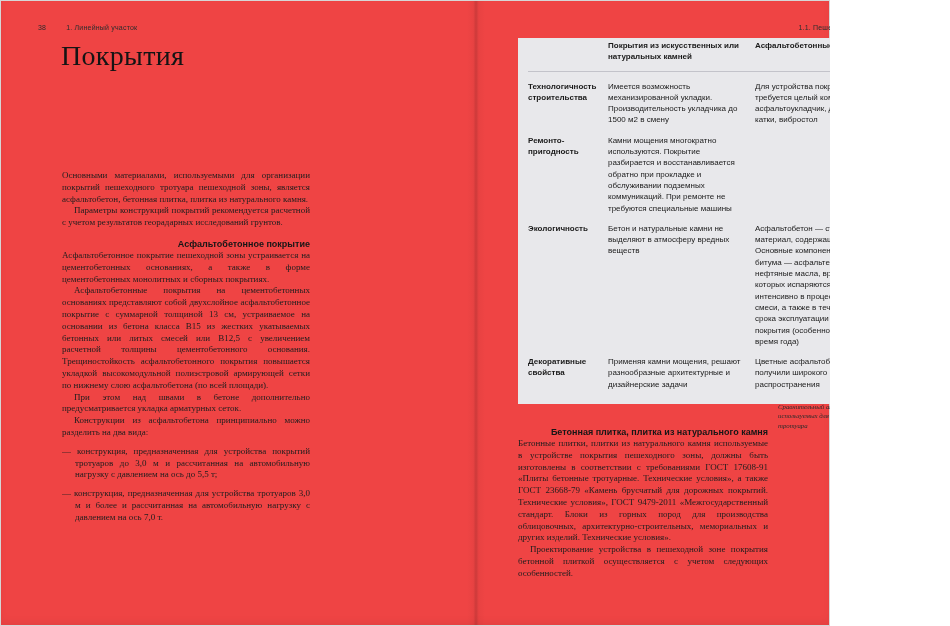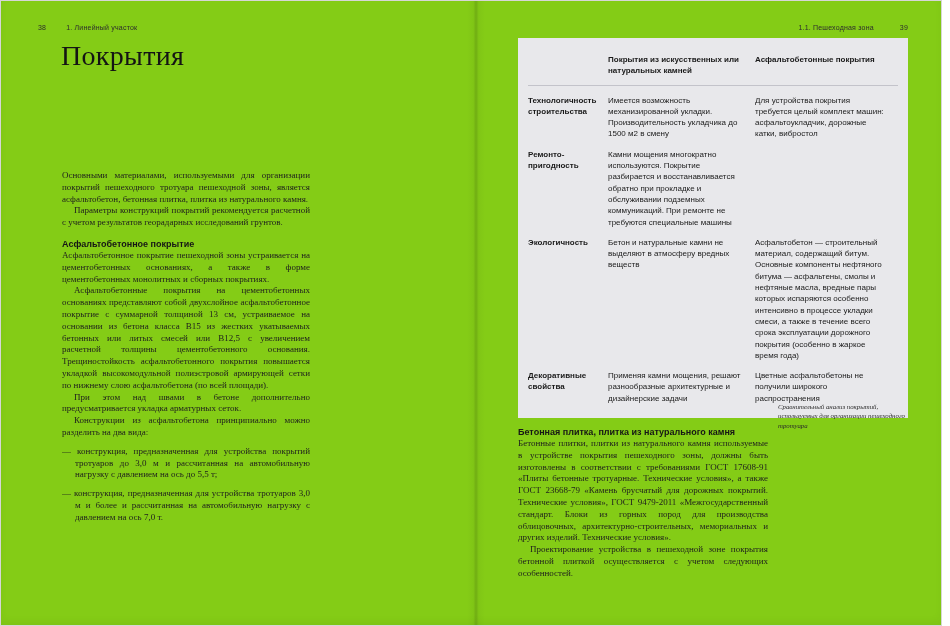--- a/index.html
+++ b/index.html
@@ -1,17 +1,17 @@
 <!DOCTYPE html>
 <html><head>
 <meta charset="utf-8">
 <style>
   html,body{margin:0;padding:0;background:#ffffff;}
   .spread{
-    position:relative;width:942px;height:626px;background:#84cc16;overflow:hidden;
+    position:relative;width:830px;height:626px;background:#ef4444;overflow:hidden;
     box-shadow:inset 0 0 0 1px #d6d6d6, inset 0 -4px 8px rgba(0,0,0,0.05);
     font-family:"Liberation Serif", serif;color:#1e1e1e;
   }
   .page{position:absolute;top:0;height:626px;}
   .page-left{left:0;width:475px;}
   .page-right{left:475px;width:475px;}
   .gutter{
     position:absolute;left:467px;top:1px;bottom:1px;width:18px;z-index:5;
     background:linear-gradient(to right, rgba(0,0,0,0) 0%, rgba(0,0,0,0.03) 35%,
       rgba(0,0,0,0.15) 50%, rgba(0,0,0,0.03) 65%, rgba(0,0,0,0) 100%);
@@ -27,27 +27,27 @@
     font-size:28px;letter-spacing:0.3px;color:#141414;
   }
   .body-col{
     position:absolute;left:62px;top:170px;width:248px;
     font-size:9px;line-height:11.8px;text-align:justify;
   }
   .body-col p{margin:0;}
   .body-col p.indent{text-indent:12px;}
   .sec-heading{
     margin:9px 0 0 0;font-family:"Liberation Sans", sans-serif;
-    font-weight:bold;font-size:9px;line-height:12px;text-align:left;color:#161616;
+    font-weight:bold;font-size:9px;line-height:12px;text-align:right;color:#161616;
   }
   .list-item{margin-top:7px;padding-left:13px;text-indent:-13px;}
   
   .cmp-table{
     position:absolute;left:43px;top:38px;width:390px;min-height:362px;
-    background:#e8e8eb;box-sizing:border-box;padding:16px 10px 14px 10px;
+    background:#e8e8eb;box-sizing:border-box;padding:2px 10px 14px 10px;
     font-family:"Liberation Sans", sans-serif;font-size:8px;line-height:11.3px;color:#1a1a1a;
   }
   .t-row{display:grid;grid-template-columns:80px 147px 1fr;}
   .t-row .cell{padding-right:10px;}
   .t-head{font-weight:bold;padding-bottom:8px;border-bottom:1px solid #c3c3ca;}
   .t-body .t-row{margin-top:9px;}
   .t-label{font-weight:bold;}
   .tbl-caption{
     position:absolute;left:303px;top:402px;width:138px;
     font-style:italic;font-size:6.8px;line-height:9.4px;color:#2b2b2b;

